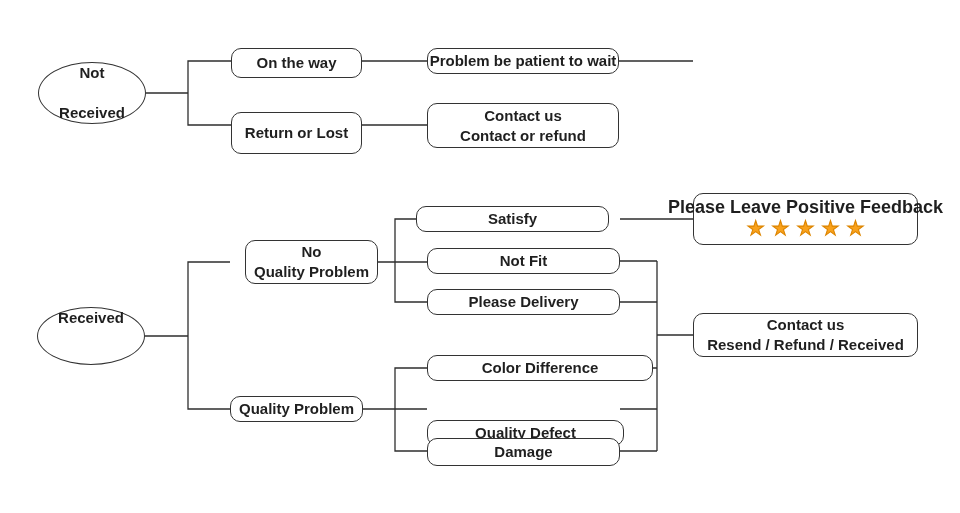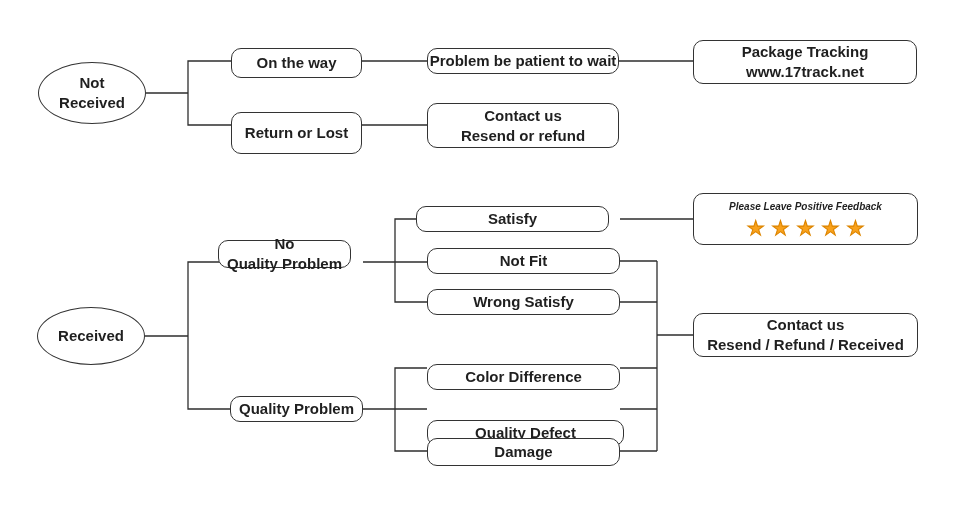--- a/index.html
+++ b/index.html
@@ -29,22 +29,22 @@
     flex-direction:column;
     align-items:center;
     justify-content:center;
     text-align:center;
     font-size:15px;
     font-weight:600;
     line-height:20px;
     white-space:nowrap;
   }
   .box{border-radius:10px;}
-  .ellipse{border-radius:50%;border-width:1.2px;}
-  .feedback-title{font-size:10px;line-height:18px;font-style:italic;}
+  .ellipse{border-radius:50%;border-width:1.2px;justify-content:space-between;}
+  .feedback-title{font-size:18px;line-height:18px;}
   .stars{
     font-size:20px;
     line-height:24px;
     letter-spacing:7px;
     color:var(--star-color);
     -webkit-text-stroke:1.1px var(--star-edge);
     text-indent:7px; 
   }
 </style>
 </head>
@@ -70,60 +70,56 @@
   </div>
 
   <div class="box" style="left:231px;top:48px;width:131px;height:30px">
     <span>On the way</span>
   </div>
 
   <div class="box" style="left:427px;top:48px;width:192px;height:26px">
     <span>Problem be patient to wait</span>
   </div>
 
-  <div class="box" style="left:693px;top:40px;width:224px;height:44px">
-    <span>Package Tracking</span>
-    <span>www.17track.net</span>
-  </div>
 
   <div class="box" style="left:231px;top:112px;width:131px;height:42px">
     <span>Return or Lost</span>
   </div>
 
   <div class="box" style="left:427px;top:103px;width:192px;height:45px">
     <span>Contact us</span>
-    <span>Resend or refund</span>
+    <span>Contact or refund</span>
   </div>
 
   <div class="ellipse" style="left:37px;top:307px;width:108px;height:58px">
     <span>Received</span>
   </div>
 
-  <div class="box" style="left:218px;top:240px;width:133px;height:28px">
+  <div class="box" style="left:245px;top:240px;width:133px;height:44px">
     <span>No</span>
     <span>Quality Problem</span>
   </div>
 
   <div class="box" style="left:230px;top:396px;width:133px;height:26px">
     <span>Quality Problem</span>
   </div>
 
   <div class="box" style="left:416px;top:206px;width:193px;height:26px">
     <span>Satisfy</span>
   </div>
 
   <div class="box" style="left:427px;top:248px;width:193px;height:26px">
     <span>Not Fit</span>
   </div>
 
   <div class="box" style="left:427px;top:289px;width:193px;height:26px">
-    <span>Wrong Satisfy</span>
+    <span>Please Delivery</span>
   </div>
 
-  <div class="box" style="left:427px;top:364px;width:193px;height:26px">
+  <div class="box" style="left:427px;top:355px;width:226px;height:26px">
     <span>Color Difference</span>
   </div>
 
   <div class="box" style="left:427px;top:420px;width:197px;height:26px">
     <span>Quality Defect</span>
   </div>
 
   <div class="box" style="left:427px;top:438px;width:193px;height:28px">
     <span>Damage</span>
   </div>

